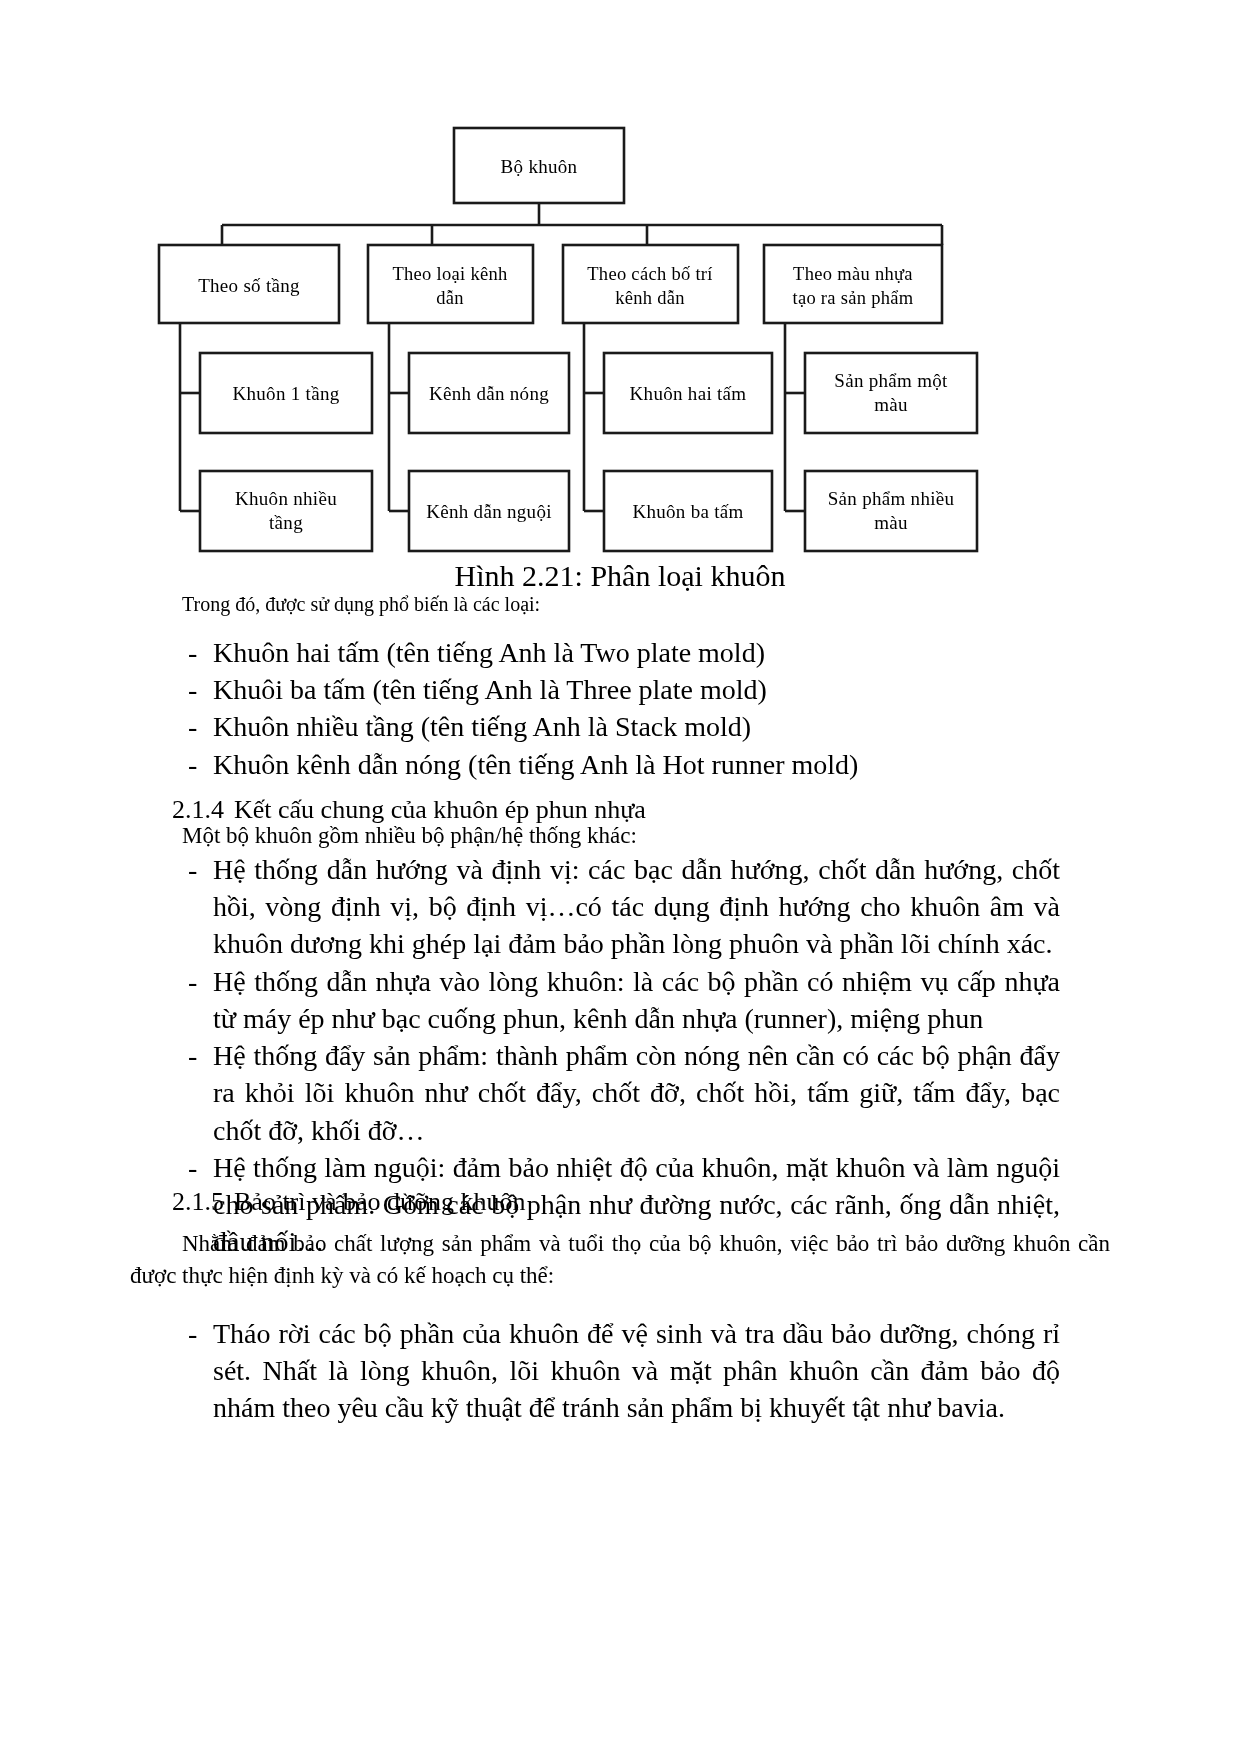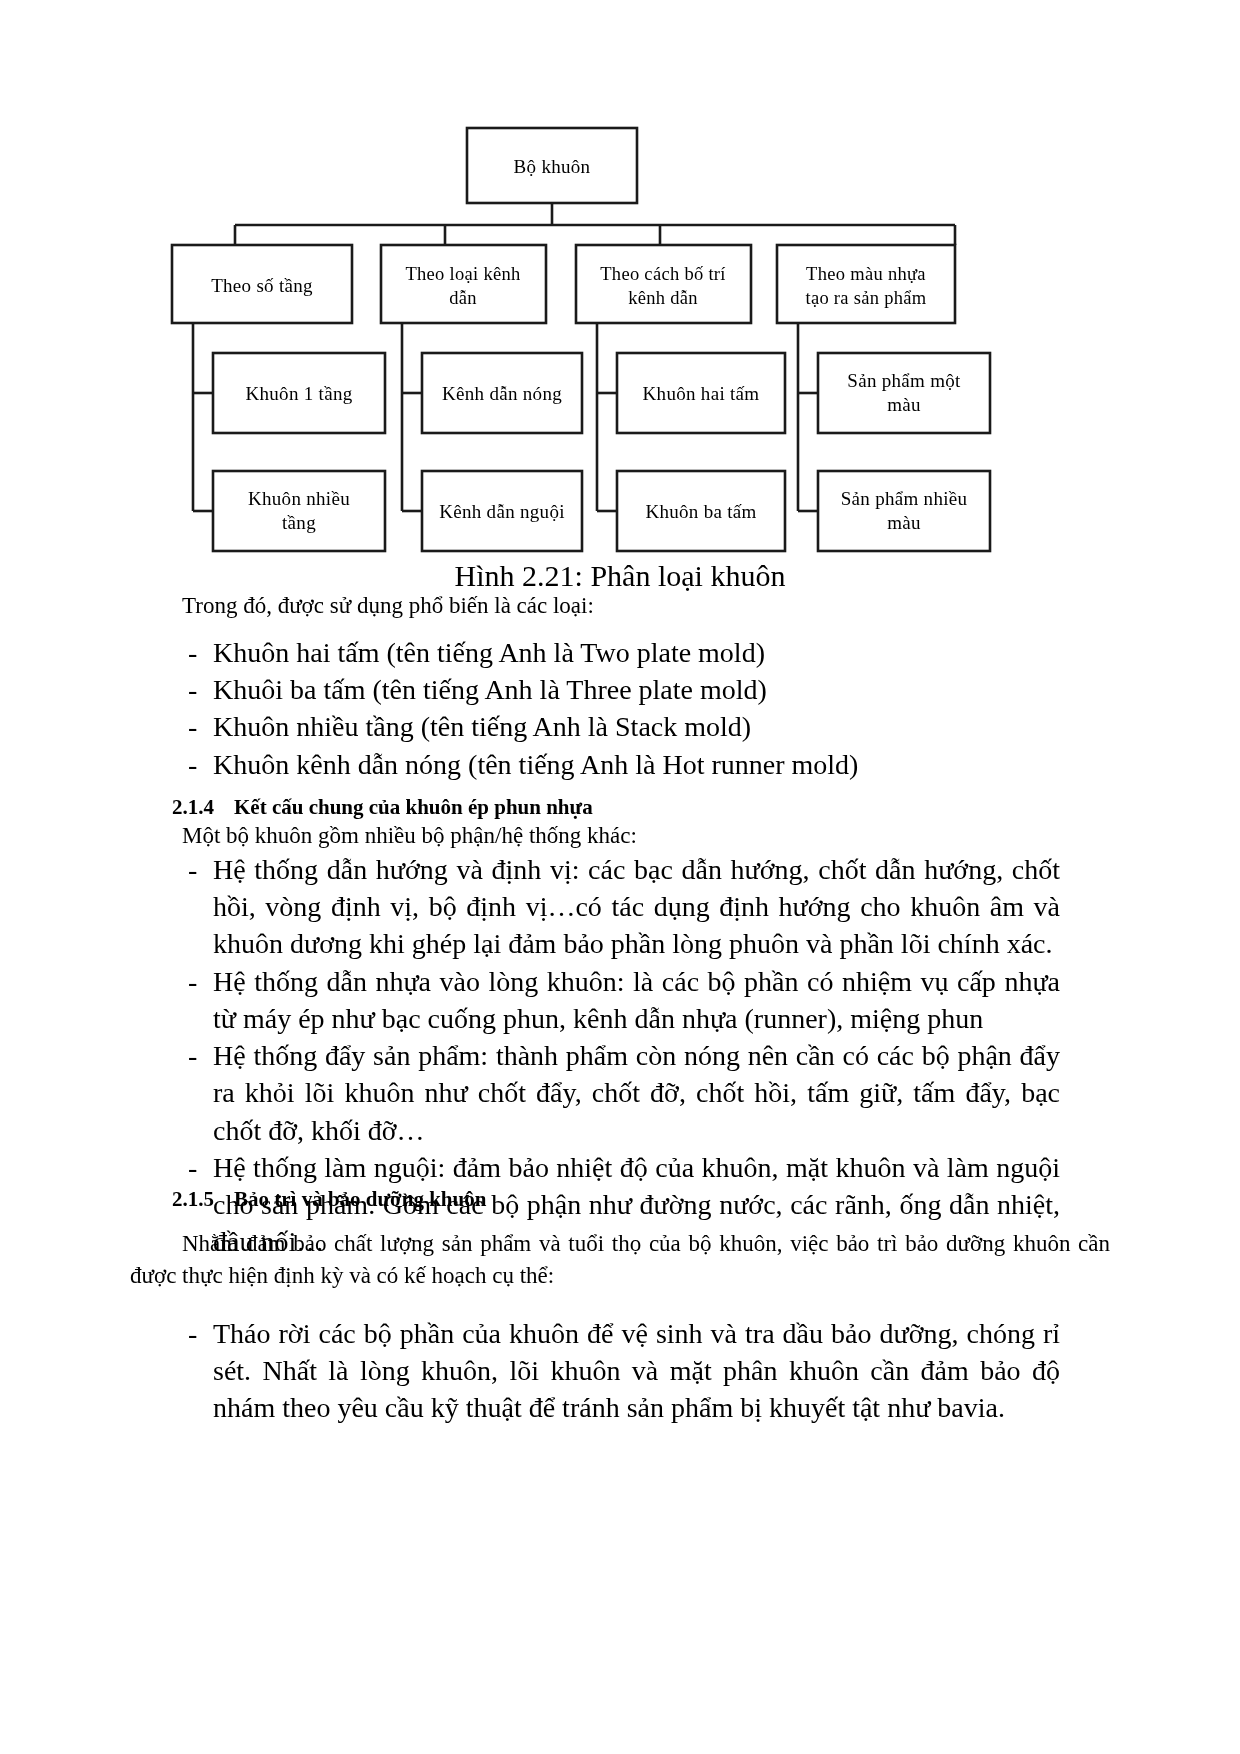--- a/index.html
+++ b/index.html
@@ -22,21 +22,21 @@
     left: 0; top: 0;
     width: 1240px;
     height: 1754px;
     box-sizing: border-box;
     padding: 0;
   }
 
   
   .figure {
     position: absolute;
-    left: 165px;
+    left: 152px;
     top: 108px;
     width: 830px;
     height: 445px;
     text-align: center;
   }
   .figure svg { display: block; }
 
   .node-text {
     font-family: "Liberation Serif", "DejaVu Serif", serif;
     font-size: 19px;
@@ -54,21 +54,21 @@
     width: 1240px;
     text-align: center;
     font-size: 30px;
     line-height: 1.2;
   }
 
   .intro {
     position: absolute;
     left: 182px;
     top: 592px;
-    font-size: 23px;
+    font-size: 20px;
     line-height: 1.25;
   }
 
   ul.dashlist {
     list-style: none;
     margin: 0;
     padding: 0;
   }
   ul.dashlist > li {
     position: relative;
@@ -87,22 +87,22 @@
   .list-a {
     position: absolute;
     left: 180px;
     top: 634px;
     width: 700px;
   }
   .list-a > li { line-height: 1.42; }
 
   .h3 {
     position: absolute;
-    font-weight: bold;
-    font-size: 21px;
+    font-weight: normal;
+    font-size: 26px;
     white-space: nowrap;
   }
   .h3 .num { display: inline-block; min-width: 62px; }
 
   .h-214 { left: 172px; top: 795px; }
   .h-215 { left: 172px; top: 1187px; }
 
   .para-214 {
     position: absolute;
     left: 182px;

